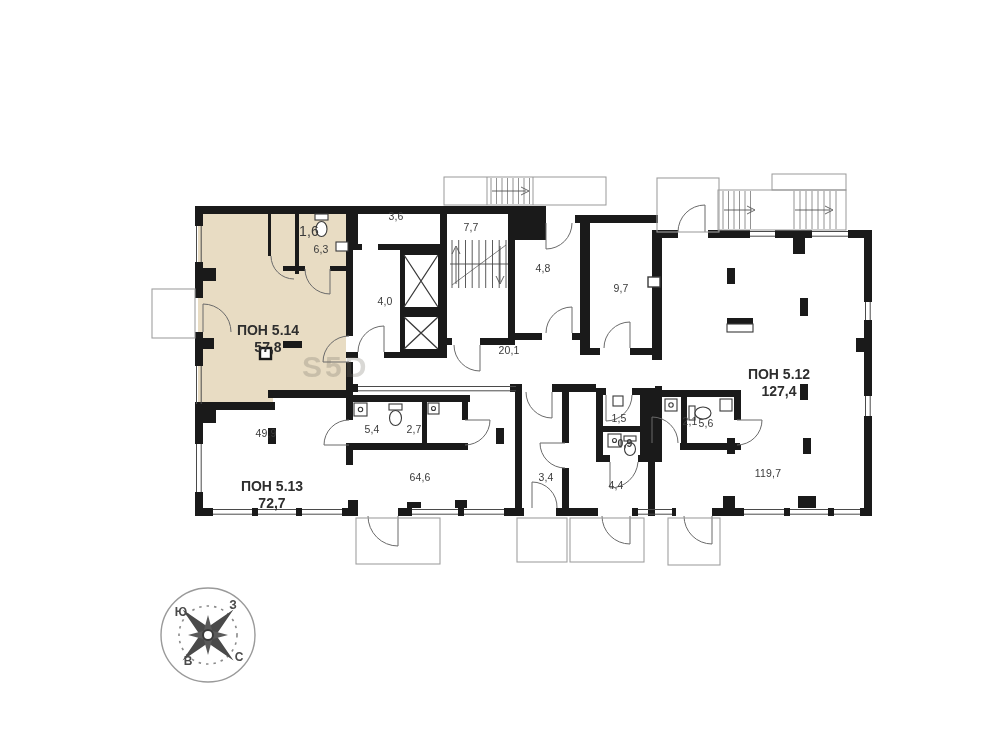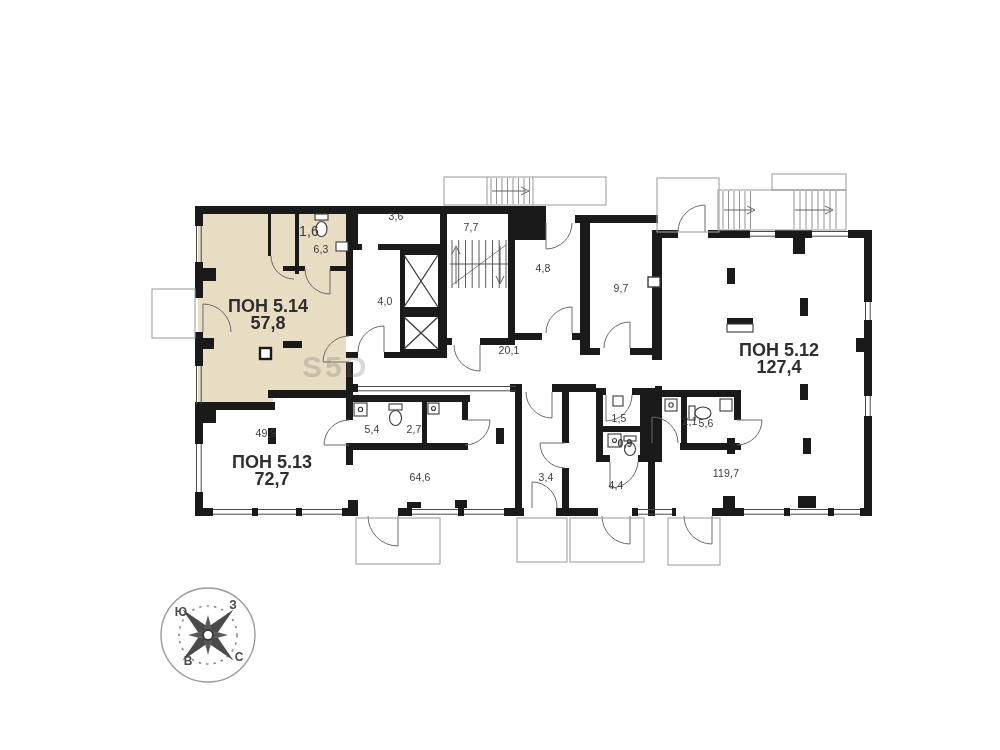--- a/index.html
+++ b/index.html
@@ -3,21 +3,21 @@
 <meta charset="utf-8">
 <style>
   html,body{margin:0;padding:0;background:#ffffff;}
   .canvas{position:relative;width:1000px;height:750px;background:#ffffff;overflow:hidden;
           font-family:"Liberation Sans", sans-serif;}
   svg{position:absolute;left:0;top:0;}
   .room-label{position:absolute;transform:translate(-50%,-50%);font-size:10.5px;color:#3a3a3a;
               white-space:nowrap;letter-spacing:.2px;}
   .room-label.tiny{font-size:14px;margin-left:31px;}
   .unit-label{position:absolute;transform:translate(-50%,-50%);text-align:center;color:#2e2e2e;
-              font-weight:bold;font-size:18px;line-height:17px;white-space:nowrap;}
+              font-weight:bold;font-size:14px;line-height:17px;white-space:nowrap;margin-top:24px;}
   .compass-letter{position:absolute;transform:translate(-50%,-50%);font-size:12px;font-weight:bold;color:#4a4a4a;}
   .watermark{position:absolute;left:302px;top:350px;font-size:30px;font-weight:bold;
              color:rgba(120,115,105,0.28);letter-spacing:3px;}
 </style>
 </head>
 <body>
 
 <div class="canvas">
 
 <svg width="1000" height="750" viewBox="0 0 1000 750">
@@ -309,21 +309,21 @@
   <div class="room-label" style="left:266px;top:385px;margin-top:48px;">49,9</div>
   <div class="room-label" style="left:372px;top:429px;">5,4</div>
   <div class="room-label" style="left:414px;top:429px;">2,7</div>
   <div class="room-label" style="left:420px;top:477px;">64,6</div>
   <div class="room-label" style="left:546px;top:477px;">3,4</div>
   <div class="room-label" style="left:619px;top:418px;">1,5</div>
   <div class="room-label" style="left:625px;top:443px;font-weight:bold;">0,9</div>
   <div class="room-label" style="left:666px;top:421px;margin-left:24px;">2,1</div>
   <div class="room-label" style="left:706px;top:423px;">5,6</div>
   <div class="room-label" style="left:616px;top:485px;">4,4</div>
-  <div class="room-label" style="left:726px;top:473px;text-align:right;">119,7</div>
+  <div class="room-label" style="left:768px;top:473px;text-align:right;">119,7</div>
 
   <div class="compass-letter" style="left:181px;top:612px;">Ю</div>
   <div class="compass-letter" style="left:233px;top:605px;">З</div>
   <div class="compass-letter" style="left:188px;top:661px;">В</div>
   <div class="compass-letter" style="left:239px;top:657px;">С</div>
 
   <div class="watermark">S5D</div>
 </div>
 
 </body></html>

